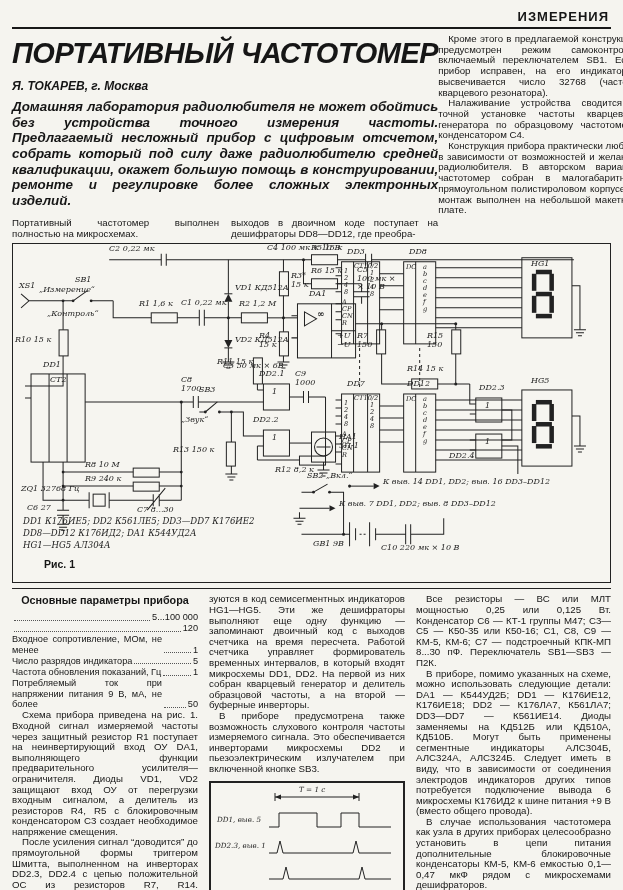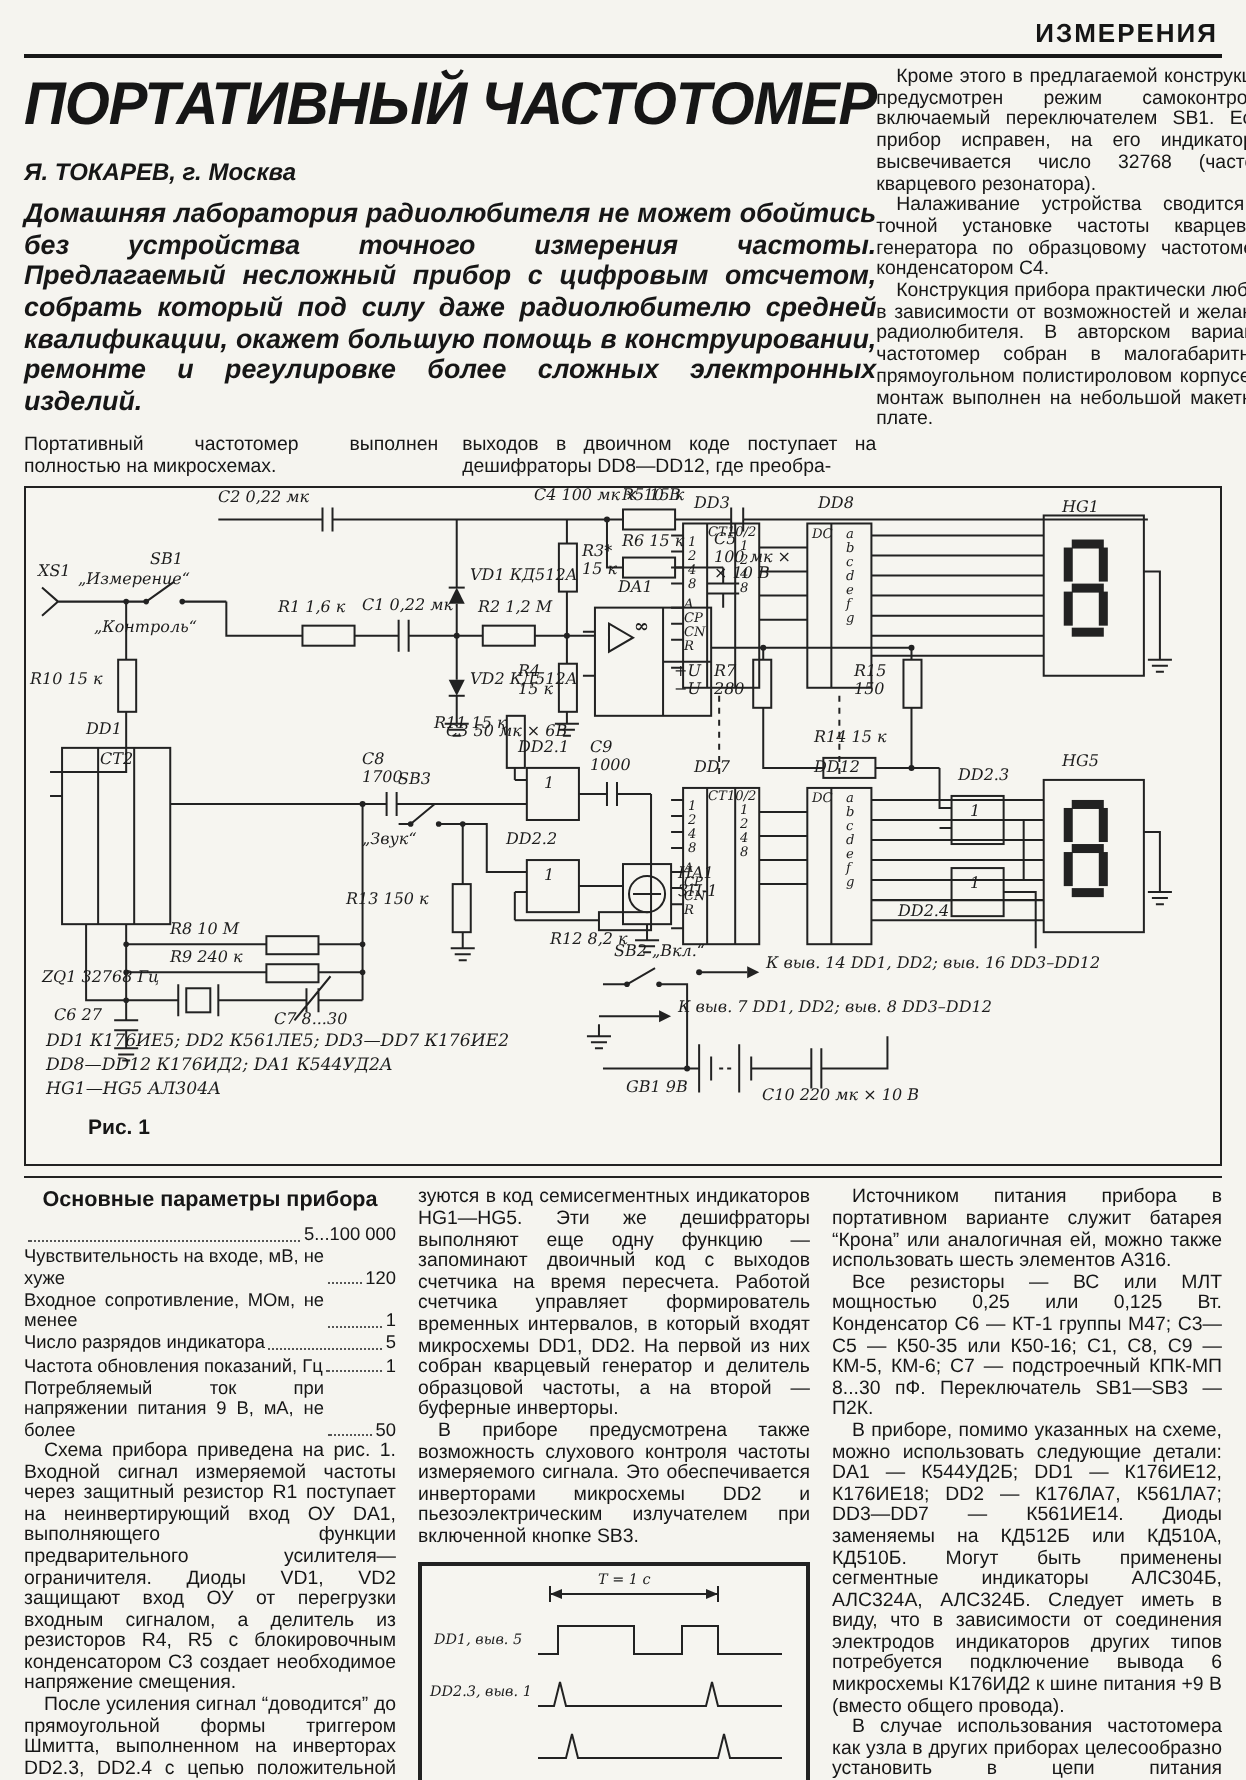--- a/index.html
+++ b/index.html
@@ -264,21 +264,21 @@
 100 мк ×
 × 10 В</span>
     <span class="sl" style="left:296px;top:46px">DA1</span>
     <span class="sl big" style="left:304px;top:66px">∞</span>
     <span class="sl" style="left:324px;top:88px">+U
 −U</span>
     <span class="sl" style="left:246px;top:88px">R4
 15 к</span>
     <span class="sl" style="left:210px;top:118px">С3  50 мк × 6В</span>
     <span class="sl" style="left:344px;top:88px">R7
-280</span>
+150</span>
     <span class="sl" style="left:414px;top:88px">R15
 150</span>
     <span class="sl" style="left:394px;top:121px">R14  15 к</span>
     <span class="sl" style="left:30px;top:117px">DD1</span>
     <span class="sl" style="left:37px;top:132px">СТ2</span>
     <span class="sl" style="left:72px;top:217px">R8  10 М</span>
     <span class="sl" style="left:72px;top:231px">R9  240 к</span>
     <span class="sl" style="left:8px;top:241px">ZQ1  32768 Гц</span>
     <span class="sl" style="left:14px;top:260px">С6  27</span>
     <span class="sl" style="left:124px;top:262px">С7  8...30</span>
@@ -317,21 +317,21 @@
 8</span>
     <span class="sl" style="left:396px;top:4px">DD8</span>
     <span class="sl tiny" style="left:393px;top:20px">DC</span>
     <span class="sl tiny" style="left:410px;top:20px">a
 b
 c
 d
 e
 f
 g</span>
-    <span class="sl" style="left:518px;top:6px">HG1</span>
+    <span class="sl" style="left:518px;top:16px">HG1</span>
     <span class="sl" style="left:334px;top:136px">DD7</span>
     <span class="sl tiny" style="left:341px;top:151px">СТ10/2</span>
     <span class="sl tiny" style="left:331px;top:156px">1
 2
 4
 8</span>
     <span class="sl tiny" style="left:329px;top:187px">A
 CP
 CN
 R</span>
@@ -364,21 +364,20 @@
   <div class="rowD">
 
     <div class="bcol">
       <div class="params-title">Основные параметры прибора</div>
       <div>
         <div class="prow">
           <span class="leader"></span>
           <span class="val">5...100 000</span>
         </div>
         <div class="prow">
-          <span class="lab">Чувствительность на входе, мВ, не хуже</span>
           <span class="leader"></span>
           <span class="val">120</span>
         </div>
         <div class="prow">
           <span class="lab">Входное сопротивление, МОм, не менее</span>
           <span class="leader"></span>
           <span class="val">1</span>
         </div>
         <div class="prow">
           <span class="lab">Число разрядов индикатора</span>
@@ -413,21 +412,20 @@
           <path class="w" stroke-width="1.4" d="M58,96 H72 L75,84 L78,96 H148 L151,84 L154,96 H180"></path>
         </svg>
         <span class="tl" style="left:88px;top:2px">T = 1 с</span>
         <span class="tl" style="left:6px;top:32px">DD1, выв. 5</span>
         <span class="tl" style="left:4px;top:58px">DD2.3, выв. 1</span>
 
       </div>
     </div>
 
     <div class="bcol">
-      <p class="noind" style="text-indent:10px">Источником питания прибора в портативном варианте служит батарея “Крона” или аналогичная ей, можно также использовать шесть элементов А316.</p>
       <p>Все резисторы — ВС или МЛТ мощностью 0,25 или 0,125 Вт. Конденсатор С6 — КТ-1 группы М47; С3—С5 — К50-35 или К50-16; С1, С8, С9 — КМ-5, КМ-6; С7 — подстроечный КПК-МП 8...30 пФ. Переключатель SB1—SB3 — П2К.</p>
       <p>В приборе, помимо указанных на схеме, можно использовать следующие детали: DA1 — К544УД2Б; DD1 — К176ИЕ12, К176ИЕ18; DD2 — К176ЛА7, К561ЛА7; DD3—DD7 — К561ИЕ14. Диоды заменяемы на КД512Б или КД510А, КД510Б. Могут быть применены сегментные индикаторы АЛС304Б, АЛС324А, АЛС324Б. Следует иметь в виду, что в зависимости от соединения электродов индикаторов других типов потребуется подключение вывода 6 микросхемы К176ИД2 к шине питания +9 В (вместо общего провода).</p>
       <p>В случае использования частотомера как узла в других приборах целесообразно установить в цепи питания дополнительные блокировочные конденсаторы КМ-5, КМ-6 емкостью 0,1—0,47 мкФ рядом с микросхемами дешифраторов.</p>
 
     </div>
 
   </div>
 </div>
 
 </body></html>

